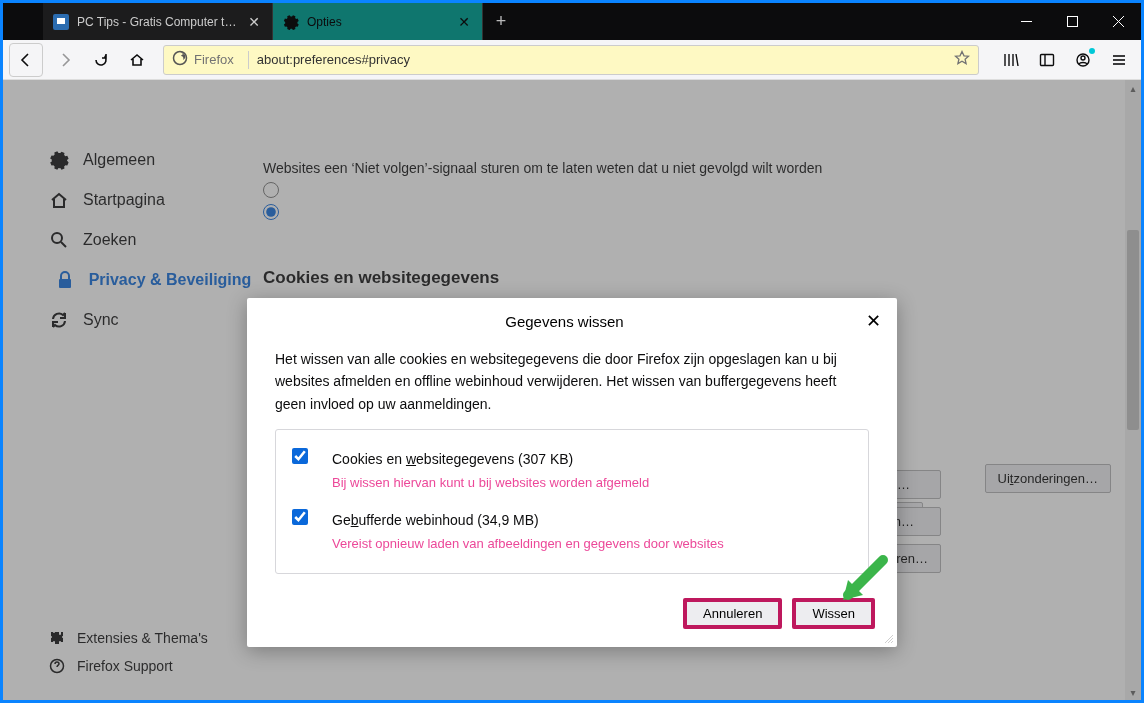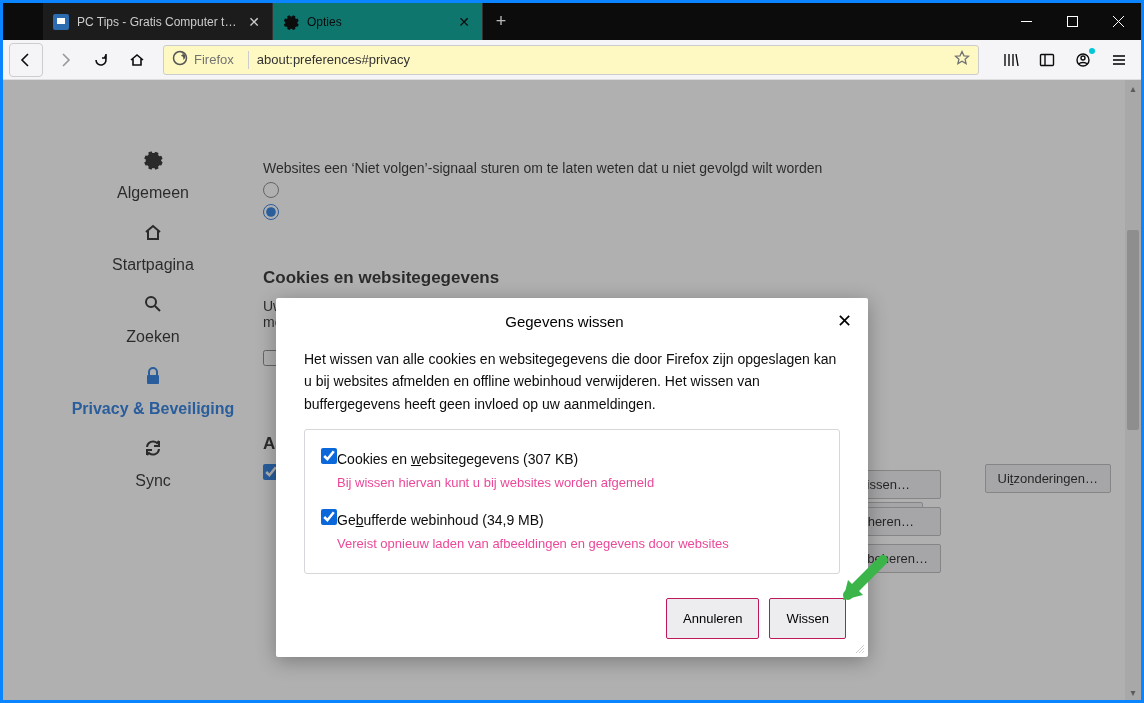--- a/index.html
+++ b/index.html
@@ -29,21 +29,21 @@
   .urlbar .urltext { flex: 1; }
   .urlbar .star { color: #737373; }
   .righttool { margin-left: 6px; }
   .notifdot { position: relative; }
   .notifdot::after { content:""; position:absolute; top:4px; right:4px; width:6px; height:6px; background:#00c8d7; border-radius:50%; }
 
   .content { flex: 1; position: relative; background: #fff; display: flex; overflow: hidden; }
   .dim-overlay { position: absolute; inset: 0; background: rgba(80,80,80,0.45); z-index: 5; }
   .page { flex: 1; display: flex; position: relative; }
   .sidebar { width: 260px; padding: 60px 0 0 40px; }
-  .side-item { display: flex; align-items: center; gap: 14px; padding: 10px 6px; font-size: 16px; color: #0c0c0d; cursor: pointer; flex-direction: column; }
+  .side-item { display: flex; align-items: center; gap: 14px; padding: 10px 6px; font-size: 16px; color: #0c0c0d; cursor: pointer; }
   .side-item.active { color: #0a68da; font-weight: 700; justify-content: center; }
   .side-item svg { width: 20px; height: 20px; }
   .side-bottom { position: absolute; bottom: 20px; left: 40px; }
   .side-bottom .side-item { font-size: 14px; padding: 6px; gap: 12px; }
   .side-bottom svg { width: 16px; height: 16px; }
 
   .main { flex: 1; padding: 20px 30px 0 0; font-size: 14px; color: #0c0c0d; }
   .search-opt { width: 230px; height: 32px; border: 1px solid #b1b1b3; border-radius: 3px; display: flex; align-items: center; padding: 0 8px; color: #737373; float: right; margin-bottom: 40px; }
   .search-opt svg { width: 14px; height: 14px; margin-right: 6px; }
   .main h2 { font-size: 17px; font-weight: 600; margin: 12px 0 10px; clear: both;}
@@ -51,31 +51,31 @@
   .main .link { color: #0a68da; }
   .prefbtn { border: 1px solid #b1b1b3; background: #ededf0; padding: 6px 12px; border-radius: 2px; font-size: 13px; }
   input[type=radio], input[type=checkbox] { width: 16px; height: 16px; }
   input[type=checkbox] { accent-color: #0a68da; }
   input[type=radio] { accent-color: #0a68da; }
 
   .scroll-track { position: absolute; right: 0; top: 0; bottom: 0; width: 16px; background: #f0f0f0; }
   .scroll-arrow { width: 16px; height: 16px; display:flex; align-items:center; justify-content:center; color:#666; font-size:10px;}
   .scroll-thumb { position: absolute; right: 2px; top: 150px; width: 12px; height: 200px; background: #c1c1c1; border-radius: 2px; }
 
-  .dialog { position: absolute; z-index: 10; left: 50%; transform: translateX(-50%); top: 218px; width: 592px; background: #fff; box-shadow: 0 4px 20px rgba(0,0,0,0.3); border-radius: 2px; }
+  .dialog { position: absolute; z-index: 10; left: 50%; transform: translateX(-50%); top: 218px; width: 650px; background: #fff; box-shadow: 0 4px 20px rgba(0,0,0,0.3); border-radius: 2px; }
   .dialog-header { padding: 12px 16px 8px; display: flex; align-items: center; }
   .dialog-title { flex: 1; text-align: center; font-size: 15px; font-weight: 500; }
   .dialog-close { font-size: 18px; cursor: pointer; }
   .dialog-body { padding: 8px 28px 16px; font-size: 14px; color: #0c0c0d; line-height: 1.6; }
   .dialog-list { border: 1px solid #d7d7db; border-radius: 3px; margin-top: 14px; padding: 10px 16px; }
-  .dialog-list .opt { display: flex; gap: 0; padding: 8px 0; align-items: flex-start; }
+  .dialog-list .opt { display: flex; gap: 24px; padding: 8px 0; align-items: flex-start; }
   .dialog-list .opt-sub { color: #ec4899; font-size: 13px; margin-top: 2px; display:block;}
   .dialog-list .opt-label u { text-decoration: underline; }
   .dialog-footer { display: flex; justify-content: flex-end; gap: 10px; padding: 8px 22px 18px; }
-  .dialog-footer button { border: 1px solid #be185d; background: #ededf0; padding: 12px 16px; font-size: 13px; border-radius: 2px; cursor: pointer; }
+  .dialog-footer button { border: 4px solid #be185d; background: #ededf0; padding: 4px 16px; font-size: 13px; border-radius: 2px; cursor: pointer; }
   .resize-grip { position:absolute; right:4px; bottom:4px; width:10px; height:10px; opacity:.4;}
 
   .arrow-annotation { position: absolute; z-index: 11; left: 835px; top: 475px; pointer-events:none;}
 </style>
 </head>
 <body>
 
 <div class="window">
 
   <div class="titlebar">
@@ -210,20 +210,35 @@
               <path d="M6 9V6a4 4 0 018 0v3" fill="none" stroke="#0a68da" stroke-width="2"></path>
             </svg>
           <span>Privacy &amp; Beveiliging</span>
         </div>
         <div class="side-item">
           <svg viewBox="0 0 20 20" fill="none" stroke="#0c0c0d" stroke-width="2">
               <path d="M4 9a6 6 0 0110-4l2-2M16 11a6 6 0 01-10 4l-2 2M16 3v5h-5M4 17v-5h5"></path>
             </svg>
           <span>Sync</span>
         </div>
+        <div class="side-bottom">
+          <div class="side-item">
+            <svg viewBox="0 0 16 16" fill="#0c0c0d">
+                <path d="M6 2h4v2a1 1 0 002 0V2h2v4a1 1 0 000 2v4h-2a1 1 0 00-2 0v2H6v-2a1 1 0 00-2 0H2V8a1 1 0 000-2V2h2a1 1 0 002 0z"></path>
+              </svg>
+            <span>Extensies &amp; Thema's</span>
+          </div>
+          <div class="side-item">
+            <svg viewBox="0 0 16 16" fill="none" stroke="#0c0c0d" stroke-width="1.5">
+                <circle cx="8" cy="8" r="6.5"></circle>
+                <path d="M6 6a2 2 0 114 0c0 1-2 1.5-2 3M8 12h.01"></path>
+              </svg>
+            <span>Firefox Support</span>
+          </div>
+        </div>
       </div>
 
       <div class="main">
 
         <div style="clear:both; height:60px"></div>
         <div>Websites een ‘Niet volgen’-signaal sturen om te laten weten dat u niet gevolgd wilt worden</div>
         <div class="row">
             <input type="radio" style="">
           </div>
         <div class="row">

